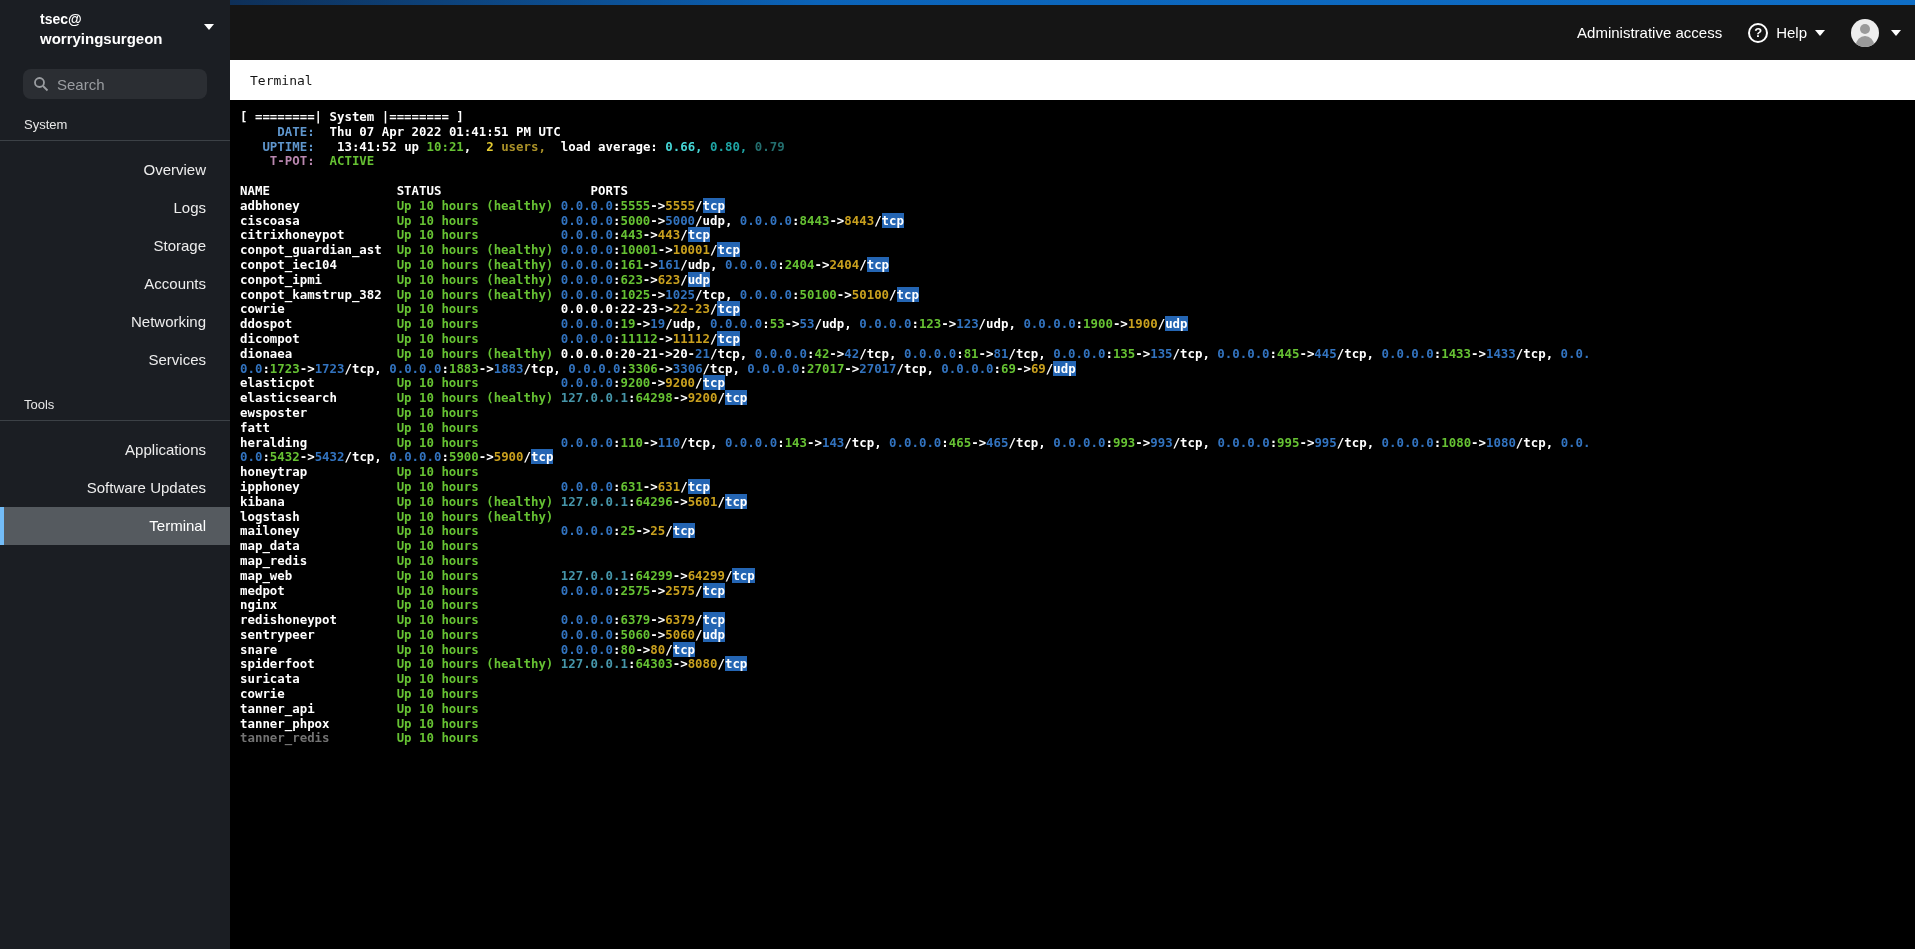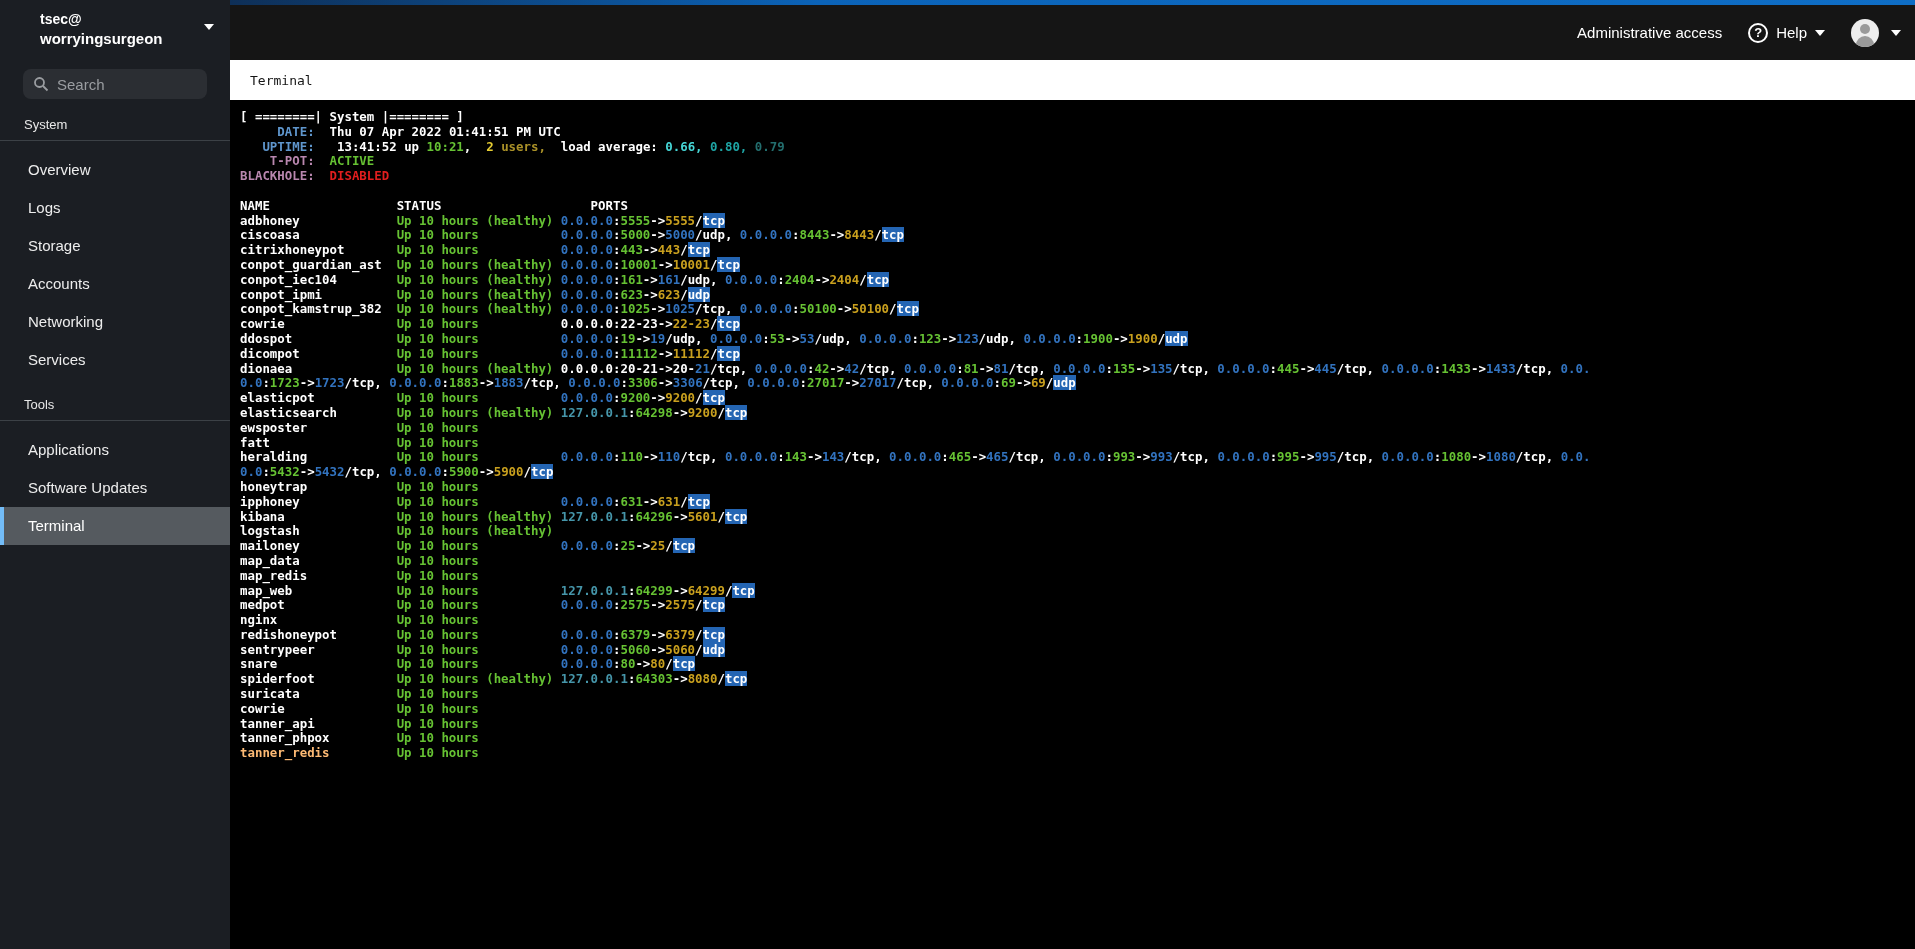--- a/index.html
+++ b/index.html
@@ -19,21 +19,21 @@
   .search-wrap { margin:8px 24px 14px 23px; position:relative; }
   .search-input { width:184px; height:30px; background:#2b2e33; border:none; border-radius:8px;
                   color:#dcdcdc; font-size:15px; padding:0 10px 0 34px; outline:none;
                   font-family:"Liberation Sans", sans-serif; }
   .search-input::placeholder { color:#9a9da1; }
   .search-ico { position:absolute; left:10px; top:7px; }
   .nav-section { margin-top:14px; }
   .nav-section-label { font-size:13px; color:#e8e8e8; padding:4px 24px 8px 24px; }
   .nav-section-items { border-top:1px solid #3c4146; padding-top:10px; }
   .nav-item { font-size:15px; color:#ededed; padding:9px 24px; cursor:pointer; line-height:20px;
-              border-left:4px solid transparent; }
+              border-left:4px solid transparent;text-align:right; }
   .nav-item.active { background:#555a5f; border-left:4px solid #73bcf7; color:#fff; }
 
   
   .masthead { position:absolute; left:230px; top:0; right:0; height:60px; background:#151515; }
   .accent-strip { height:5px; width:100%;
                   background:linear-gradient(90deg,#0e2f57 0%,#0b63b8 35%,#0f6ec6 100%); }
   .mast-inner { height:55px; display:flex; align-items:center; justify-content:flex-end;
                 padding-right:14px; gap:26px; }
   .mast-text-btn { color:#fff; font-size:15px; cursor:pointer; }
   .help-btn { display:flex; align-items:center; gap:8px; color:#fff; font-size:15px; cursor:pointer; }
@@ -135,21 +135,20 @@
 
 <div class="toolbar">
   <span class="toolbar-title">Terminal</span>
 </div>
 
 <div class="term" id="term">
     <div class="tl"><span style="color: rgb(255, 255, 255);">[ ========| System |======== ]</span></div>
     <div class="tl"><span style="color: rgb(95, 150, 205);">     DATE:</span><span style="color: rgb(255, 255, 255);">  Thu 07 Apr 2022 01:41:51 PM UTC</span></div>
     <div class="tl"><span style="color: rgb(95, 150, 205);">   UPTIME:</span><span style="color: rgb(255, 255, 255);">   13:41:52 up </span><span style="color: rgb(102, 194, 51);">10:21</span><span style="color: rgb(255, 255, 255);">,  </span><span style="color: rgb(230, 205, 50);">2</span><span style="color: rgb(170, 145, 40);"> users,</span><span style="color: rgb(255, 255, 255);">  load average: </span><span style="color: rgb(70, 215, 215);">0.66, </span><span style="color: rgb(30, 165, 165);">0.80, </span><span style="color: rgb(35, 110, 110);">0.79</span></div>
     <div class="tl"><span style="color: rgb(185, 135, 175);">    T-POT:</span><span style="color: rgb(255, 255, 255);">  </span><span style="color: rgb(102, 194, 51);">ACTIVE</span></div>
-    <div class="tl"><span style="color: rgb(185, 135, 175);">BLACKHOLE:</span><span style="color: rgb(255, 255, 255);">  </span><span style="color: rgb(225, 30, 30);">DISABLED</span></div>
     <div class="tl">&nbsp;</div>
     <div class="tl"><span style="color: rgb(255, 255, 255);">NAME                 STATUS                    PORTS</span></div>
     <div class="tl"><span style="color: rgb(255, 255, 255);">adbhoney             </span><span style="color: rgb(102, 194, 51);">Up 10 hours (healthy) </span><span style="color: rgb(50, 115, 191);">0.0.0.0</span><span style="color: rgb(255, 255, 255);">:</span><span style="color: rgb(102, 194, 51);">5555</span><span style="color: rgb(255, 255, 255);">-&gt;</span><span style="color: rgb(201, 160, 30);">5555</span><span style="color: rgb(255, 255, 255);">/</span><span style="color: rgb(255, 255, 255); background: rgb(36, 101, 179);">tcp</span></div>
     <div class="tl"><span style="color: rgb(255, 255, 255);">ciscoasa             </span><span style="color: rgb(102, 194, 51);">Up 10 hours           </span><span style="color: rgb(50, 115, 191);">0.0.0.0</span><span style="color: rgb(255, 255, 255);">:</span><span style="color: rgb(102, 194, 51);">5000</span><span style="color: rgb(255, 255, 255);">-&gt;</span><span style="color: rgb(50, 115, 191);">5000</span><span style="color: rgb(255, 255, 255);">/udp, </span><span style="color: rgb(50, 115, 191);">0.0.0.0</span><span style="color: rgb(255, 255, 255);">:</span><span style="color: rgb(102, 194, 51);">8443</span><span style="color: rgb(255, 255, 255);">-&gt;</span><span style="color: rgb(201, 160, 30);">8443</span><span style="color: rgb(255, 255, 255);">/</span><span style="color: rgb(255, 255, 255); background: rgb(36, 101, 179);">tcp</span></div>
     <div class="tl"><span style="color: rgb(255, 255, 255);">citrixhoneypot       </span><span style="color: rgb(102, 194, 51);">Up 10 hours           </span><span style="color: rgb(50, 115, 191);">0.0.0.0</span><span style="color: rgb(255, 255, 255);">:</span><span style="color: rgb(102, 194, 51);">443</span><span style="color: rgb(255, 255, 255);">-&gt;</span><span style="color: rgb(201, 160, 30);">443</span><span style="color: rgb(255, 255, 255);">/</span><span style="color: rgb(255, 255, 255); background: rgb(36, 101, 179);">tcp</span></div>
     <div class="tl"><span style="color: rgb(255, 255, 255);">conpot_guardian_ast  </span><span style="color: rgb(102, 194, 51);">Up 10 hours (healthy) </span><span style="color: rgb(50, 115, 191);">0.0.0.0</span><span style="color: rgb(255, 255, 255);">:</span><span style="color: rgb(102, 194, 51);">10001</span><span style="color: rgb(255, 255, 255);">-&gt;</span><span style="color: rgb(201, 160, 30);">10001</span><span style="color: rgb(255, 255, 255);">/</span><span style="color: rgb(255, 255, 255); background: rgb(36, 101, 179);">tcp</span></div>
     <div class="tl"><span style="color: rgb(255, 255, 255);">conpot_iec104        </span><span style="color: rgb(102, 194, 51);">Up 10 hours (healthy) </span><span style="color: rgb(50, 115, 191);">0.0.0.0</span><span style="color: rgb(255, 255, 255);">:</span><span style="color: rgb(102, 194, 51);">161</span><span style="color: rgb(255, 255, 255);">-&gt;</span><span style="color: rgb(50, 115, 191);">161</span><span style="color: rgb(255, 255, 255);">/udp, </span><span style="color: rgb(50, 115, 191);">0.0.0.0</span><span style="color: rgb(255, 255, 255);">:</span><span style="color: rgb(102, 194, 51);">2404</span><span style="color: rgb(255, 255, 255);">-&gt;</span><span style="color: rgb(201, 160, 30);">2404</span><span style="color: rgb(255, 255, 255);">/</span><span style="color: rgb(255, 255, 255); background: rgb(36, 101, 179);">tcp</span></div>
     <div class="tl"><span style="color: rgb(255, 255, 255);">conpot_ipmi          </span><span style="color: rgb(102, 194, 51);">Up 10 hours (healthy) </span><span style="color: rgb(50, 115, 191);">0.0.0.0</span><span style="color: rgb(255, 255, 255);">:</span><span style="color: rgb(102, 194, 51);">623</span><span style="color: rgb(255, 255, 255);">-&gt;</span><span style="color: rgb(201, 160, 30);">623</span><span style="color: rgb(255, 255, 255);">/</span><span style="color: rgb(255, 255, 255); background: rgb(36, 101, 179);">udp</span></div>
     <div class="tl"><span style="color: rgb(255, 255, 255);">conpot_kamstrup_382  </span><span style="color: rgb(102, 194, 51);">Up 10 hours (healthy) </span><span style="color: rgb(50, 115, 191);">0.0.0.0</span><span style="color: rgb(255, 255, 255);">:</span><span style="color: rgb(102, 194, 51);">1025</span><span style="color: rgb(255, 255, 255);">-&gt;</span><span style="color: rgb(50, 115, 191);">1025</span><span style="color: rgb(255, 255, 255);">/tcp, </span><span style="color: rgb(50, 115, 191);">0.0.0.0</span><span style="color: rgb(255, 255, 255);">:</span><span style="color: rgb(102, 194, 51);">50100</span><span style="color: rgb(255, 255, 255);">-&gt;</span><span style="color: rgb(201, 160, 30);">50100</span><span style="color: rgb(255, 255, 255);">/</span><span style="color: rgb(255, 255, 255); background: rgb(36, 101, 179);">tcp</span></div>
     <div class="tl"><span style="color: rgb(255, 255, 255);">cowrie               </span><span style="color: rgb(102, 194, 51);">Up 10 hours           </span><span style="color: rgb(255, 255, 255);">0.0.0.0:22-23-&gt;</span><span style="color: rgb(201, 160, 30);">22-23</span><span style="color: rgb(255, 255, 255);">/</span><span style="color: rgb(255, 255, 255); background: rgb(36, 101, 179);">tcp</span></div>
@@ -174,14 +173,14 @@
     <div class="tl"><span style="color: rgb(255, 255, 255);">medpot               </span><span style="color: rgb(102, 194, 51);">Up 10 hours           </span><span style="color: rgb(50, 115, 191);">0.0.0.0</span><span style="color: rgb(255, 255, 255);">:</span><span style="color: rgb(102, 194, 51);">2575</span><span style="color: rgb(255, 255, 255);">-&gt;</span><span style="color: rgb(201, 160, 30);">2575</span><span style="color: rgb(255, 255, 255);">/</span><span style="color: rgb(255, 255, 255); background: rgb(36, 101, 179);">tcp</span></div>
     <div class="tl"><span style="color: rgb(255, 255, 255);">nginx                </span><span style="color: rgb(102, 194, 51);">Up 10 hours           </span></div>
     <div class="tl"><span style="color: rgb(255, 255, 255);">redishoneypot        </span><span style="color: rgb(102, 194, 51);">Up 10 hours           </span><span style="color: rgb(50, 115, 191);">0.0.0.0</span><span style="color: rgb(255, 255, 255);">:</span><span style="color: rgb(102, 194, 51);">6379</span><span style="color: rgb(255, 255, 255);">-&gt;</span><span style="color: rgb(201, 160, 30);">6379</span><span style="color: rgb(255, 255, 255);">/</span><span style="color: rgb(255, 255, 255); background: rgb(36, 101, 179);">tcp</span></div>
     <div class="tl"><span style="color: rgb(255, 255, 255);">sentrypeer           </span><span style="color: rgb(102, 194, 51);">Up 10 hours           </span><span style="color: rgb(50, 115, 191);">0.0.0.0</span><span style="color: rgb(255, 255, 255);">:</span><span style="color: rgb(102, 194, 51);">5060</span><span style="color: rgb(255, 255, 255);">-&gt;</span><span style="color: rgb(201, 160, 30);">5060</span><span style="color: rgb(255, 255, 255);">/</span><span style="color: rgb(255, 255, 255); background: rgb(36, 101, 179);">udp</span></div>
     <div class="tl"><span style="color: rgb(255, 255, 255);">snare                </span><span style="color: rgb(102, 194, 51);">Up 10 hours           </span><span style="color: rgb(50, 115, 191);">0.0.0.0</span><span style="color: rgb(255, 255, 255);">:</span><span style="color: rgb(102, 194, 51);">80</span><span style="color: rgb(255, 255, 255);">-&gt;</span><span style="color: rgb(201, 160, 30);">80</span><span style="color: rgb(255, 255, 255);">/</span><span style="color: rgb(255, 255, 255); background: rgb(36, 101, 179);">tcp</span></div>
     <div class="tl"><span style="color: rgb(255, 255, 255);">spiderfoot           </span><span style="color: rgb(102, 194, 51);">Up 10 hours (healthy) </span><span style="color: rgb(70, 150, 170);">127.0.0.1</span><span style="color: rgb(255, 255, 255);">:</span><span style="color: rgb(102, 194, 51);">64303</span><span style="color: rgb(255, 255, 255);">-&gt;</span><span style="color: rgb(201, 160, 30);">8080</span><span style="color: rgb(255, 255, 255);">/</span><span style="color: rgb(255, 255, 255); background: rgb(36, 101, 179);">tcp</span></div>
     <div class="tl"><span style="color: rgb(255, 255, 255);">suricata             </span><span style="color: rgb(102, 194, 51);">Up 10 hours           </span></div>
     <div class="tl"><span style="color: rgb(255, 255, 255);">cowrie               </span><span style="color: rgb(102, 194, 51);">Up 10 hours           </span></div>
     <div class="tl"><span style="color: rgb(255, 255, 255);">tanner_api           </span><span style="color: rgb(102, 194, 51);">Up 10 hours           </span></div>
     <div class="tl"><span style="color: rgb(255, 255, 255);">tanner_phpox         </span><span style="color: rgb(102, 194, 51);">Up 10 hours           </span></div>
-    <div class="tl"><span style="color: #fdba74;">tanner_redis         </span><span style="color: rgb(102, 194, 51);">Up 10 hours           </span></div>
+    <div class="tl"><span style="color: #737373;">tanner_redis         </span><span style="color: rgb(102, 194, 51);">Up 10 hours           </span></div>
   </div>
 
 </body></html>

